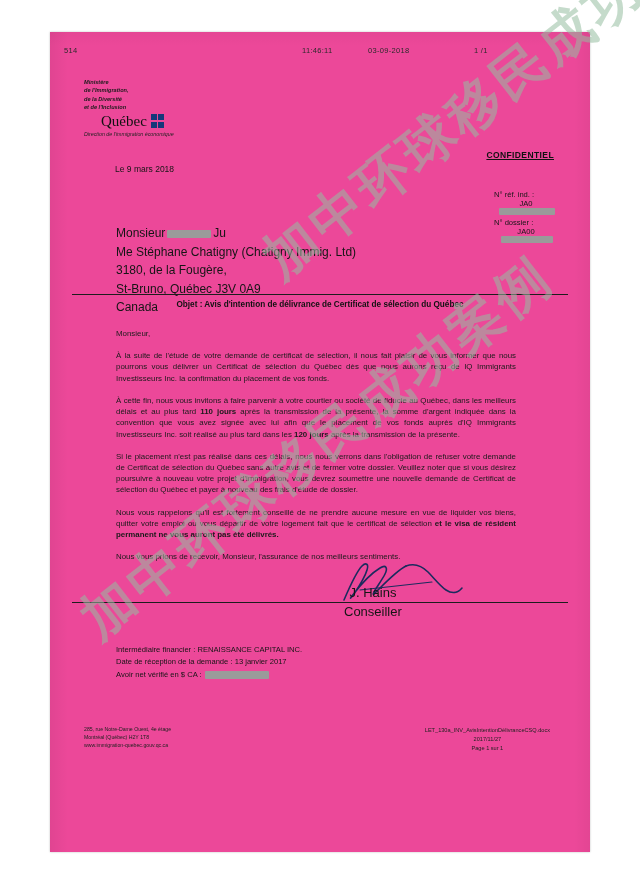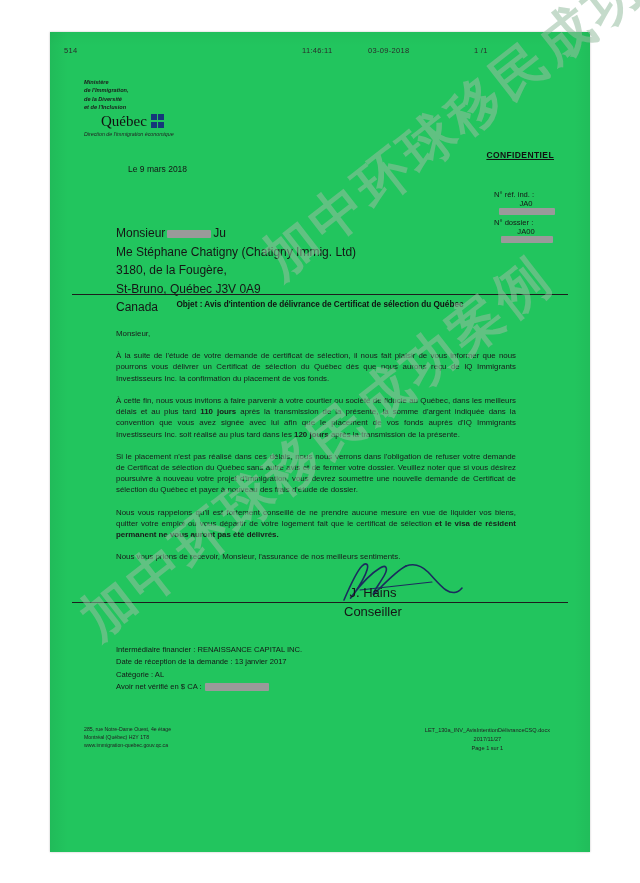--- a/index.html
+++ b/index.html
@@ -15,21 +15,21 @@
     font-family: "Liberation Sans", sans-serif;
   }
 
   
   #page-sheet {
     position: absolute;
     left: 50px;
     top: 32px;
     width: 540px;
     height: 820px;
-    background: #22c55e;
+    background: #ec4899;
     box-shadow: 0 0 2px rgba(0,0,0,0.25);
     overflow: hidden;
   }
   
   #page-sheet::before {
     content: "";
     position: absolute;
     inset: 0;
     background:
       linear-gradient(90deg, rgba(0,0,0,0.05) 0px, rgba(0,0,0,0) 18px),
@@ -115,21 +115,21 @@
     top: 118px;
     font-size: 8.5px;
     font-weight: bold;
     color: #111;
     text-decoration: underline;
     letter-spacing: 0.4px;
   }
 
   .date-line {
     position: absolute;
-    left: 78px;
+    left: 65px;
     top: 132px;
     font-size: 8.5px;
     color: #151515;
     text-align: right;
   }
 
   .ref-block {
     position: absolute;
     right: 32px;
     top: 158px;
@@ -363,24 +363,20 @@
   <div class="footer-block">
     <div class="frow">
       <span>Intermédiaire financier :</span>
       <span>RENAISSANCE CAPITAL INC.</span>
     </div>
     <div class="frow">
       <span>Date de réception de la demande :</span>
       <span>13 janvier 2017</span>
     </div>
     <div class="frow">
-      <span>Catégorie :</span>
-      <span>AL</span>
-    </div>
-    <div class="frow">
       <span>Avoir net vérifié en $ CA :</span>
       <span class="redact" style="width:64px;height:8px"></span>
     </div>
   </div>
 
   <div class="addr-foot">
     <div>285, rue Notre-Dame Ouest, 4e étage</div>
     <div>Montréal (Québec) H2Y 1T8</div>
     <div>www.immigration-quebec.gouv.qc.ca</div>
   </div>

